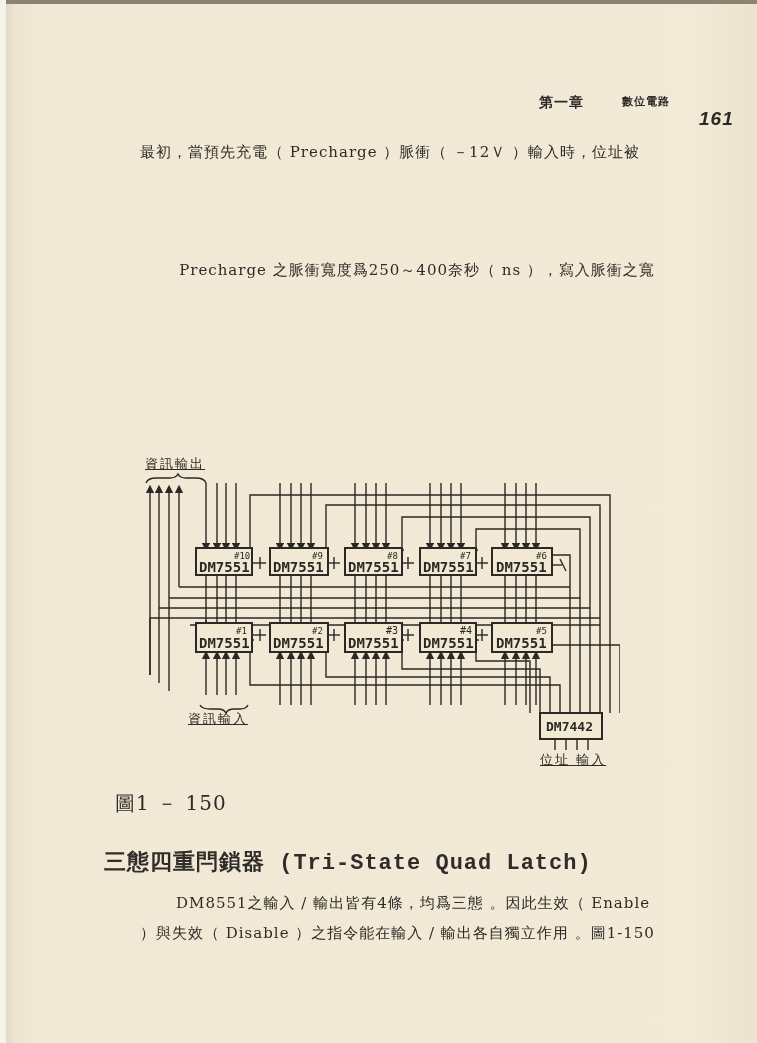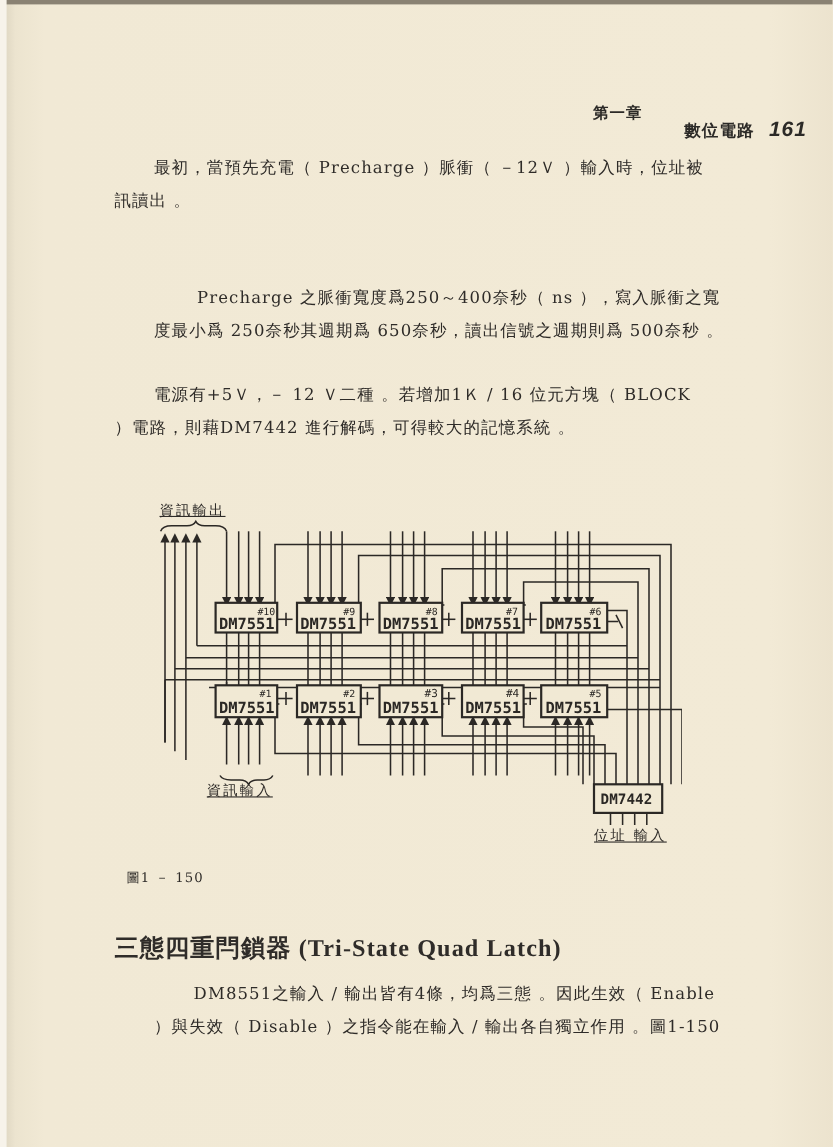--- a/index.html
+++ b/index.html
@@ -14,39 +14,39 @@
     position: absolute; left: 0; top: 0; width: 757px; height: 1043px;
     background: linear-gradient(90deg, #d9d1bd 0px, #ece4cf 14px, #f1e9d5 40px, #f2ead6 700px, #ece3ce 757px);
   }
   .topedge { position: absolute; left: 0; top: 0; width: 757px; height: 4px; background: #8a8273; }
   .leftshade { position: absolute; left: 0; top: 0; width: 6px; height: 1043px; background: #f7f3ea; }
   .running-head {
     position: absolute; top: 92px; left: 510px; width: 230px; height: 24px;
     font-size: 15px; font-weight: bold; letter-spacing: 1px; color: #2c2a27; margin-left: 29px;
   }
   .running-head .chap { position: absolute; left: 0; top: 2px; font-family: "DejaVu Sans", sans-serif; font-size: 14px; }
-  .running-head .title { position: absolute; left: 83px; top: 18px; font-family: "DejaVu Sans", sans-serif; font-size: 15px; }
+  .running-head .title { position: absolute; left: 83px; top: 2px; font-family: "DejaVu Sans", sans-serif; font-size: 11px; }
   .running-head .num { position: absolute; left: 160px; top: 16px; font-family: Liberation Sans, sans-serif; font-style: italic; font-weight: bold; font-size: 19px; }
   .para {
     position: absolute; left: 104px; width: 590px;
     font-size: 15px; line-height: 30px; letter-spacing: 1px; color: #2e2b28;
   }
   .para .line { display: block; white-space: nowrap; }
   .indent { padding-left: 36px; }
   #p1 { top: 137px; }
   #p2 { top: 255px; text-align: center; }
   #p3 { top: 344px; }
   #p4 { top: 888px; margin-left: 36px; }
   .caption {
     position: absolute; left: 115px; top: 790px;
-    font-size: 12px; color: #2e2b28; letter-spacing: 1px;
+    font-size: 20px; color: #2e2b28; letter-spacing: 1px;
   }
   .section-title {
     position: absolute; left: 104px; top: 847px;
-    font-family: Liberation Serif, serif; font-weight: bold; font-size: 22px; color: #2f2c29;
+    font-family: Liberation Mono, monospace; font-weight: bold; font-size: 22px; color: #2f2c29;
     letter-spacing: 1px;
   }
   .diagram { position: absolute; left: 130px; top: 455px; width: 490px; height: 320px; }
   .diagram svg text { font-family: "DejaVu Sans Mono", "Liberation Mono", monospace; }
   .diag-label {
     position: absolute; font-size: 13px; color: #2e2b28; letter-spacing: 2px; text-decoration: underline;
   }
 </style>
 </head>
 <body>
@@ -56,32 +56,26 @@
   <div class="leftshade"></div>
 
   <div class="running-head">
     <span class="chap">第一章</span>
     <span class="title">數位電路</span>
     <span class="num">161</span>
   </div>
 
   <div class="para" id="p1">
     <span class="line indent">最初，當預先充電（ Precharge ）脈衝（ －12Ｖ ）輸入時，位址被</span>
-    <span class="line">訊讀出 。</span>
   </div>
 
   <div class="para" id="p2">
     <span class="line indent">Precharge 之脈衝寬度爲250～400奈秒（ ns ），寫入脈衝之寬</span>
-    <span class="line">度最小爲 250奈秒其週期爲 650奈秒，讀出信號之週期則爲 500奈秒 。</span>
-  </div>
-
-  <div class="para" id="p3">
-    <span class="line indent">電源有+5Ｖ，－ 12 Ｖ二種 。若增加1Ｋ / 16 位元方塊（ BLOCK</span>
-    <span class="line">）電路，則藉DM7442 進行解碼，可得較大的記憶系統 。</span>
-  </div>
+  </div>
+
 
   <div class="diagram">
     <span class="diag-label" style="left:15px; top:0px;">資訊輸出</span>
     <span class="diag-label" style="left:58px; top:255px;">資訊輸入</span>
     <span class="diag-label" style="left:410px; top:296px;">位址 輸入</span>
 
     <svg width="490" height="320" viewBox="0 0 490 320">
       <defs>
         <marker id="arr" markerWidth="6" markerHeight="6" refX="3" refY="3" orient="auto">
           <path d="M0,0 L6,3 L0,6 z" fill="#2b2825"></path>

